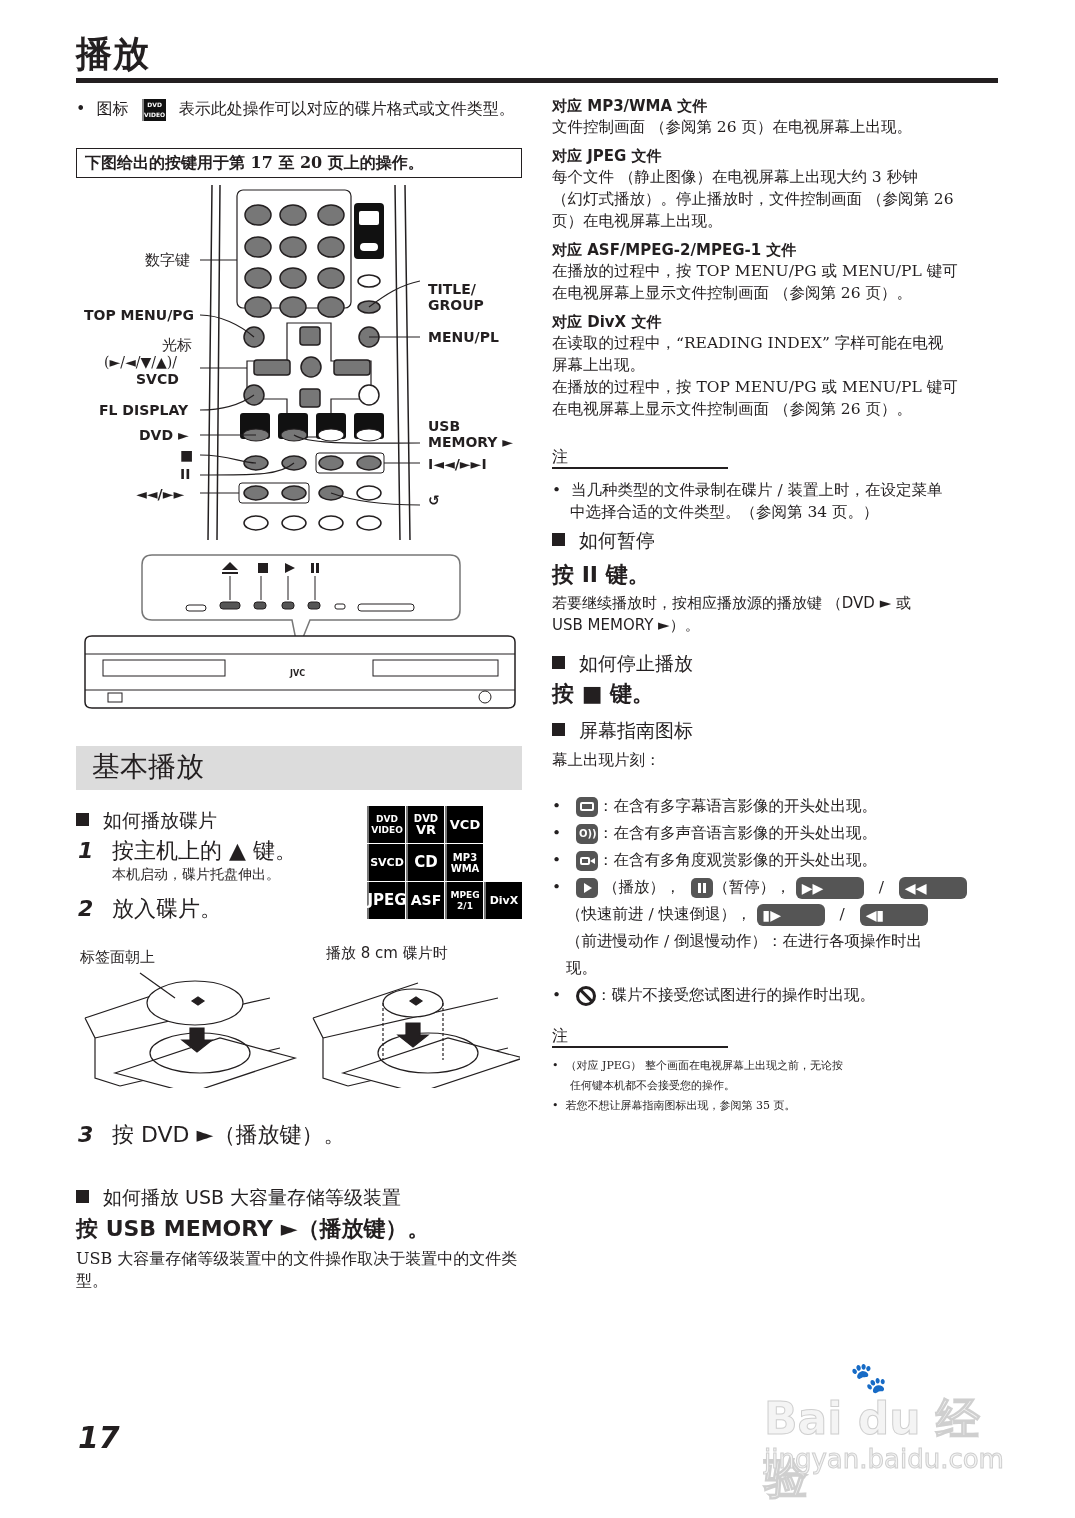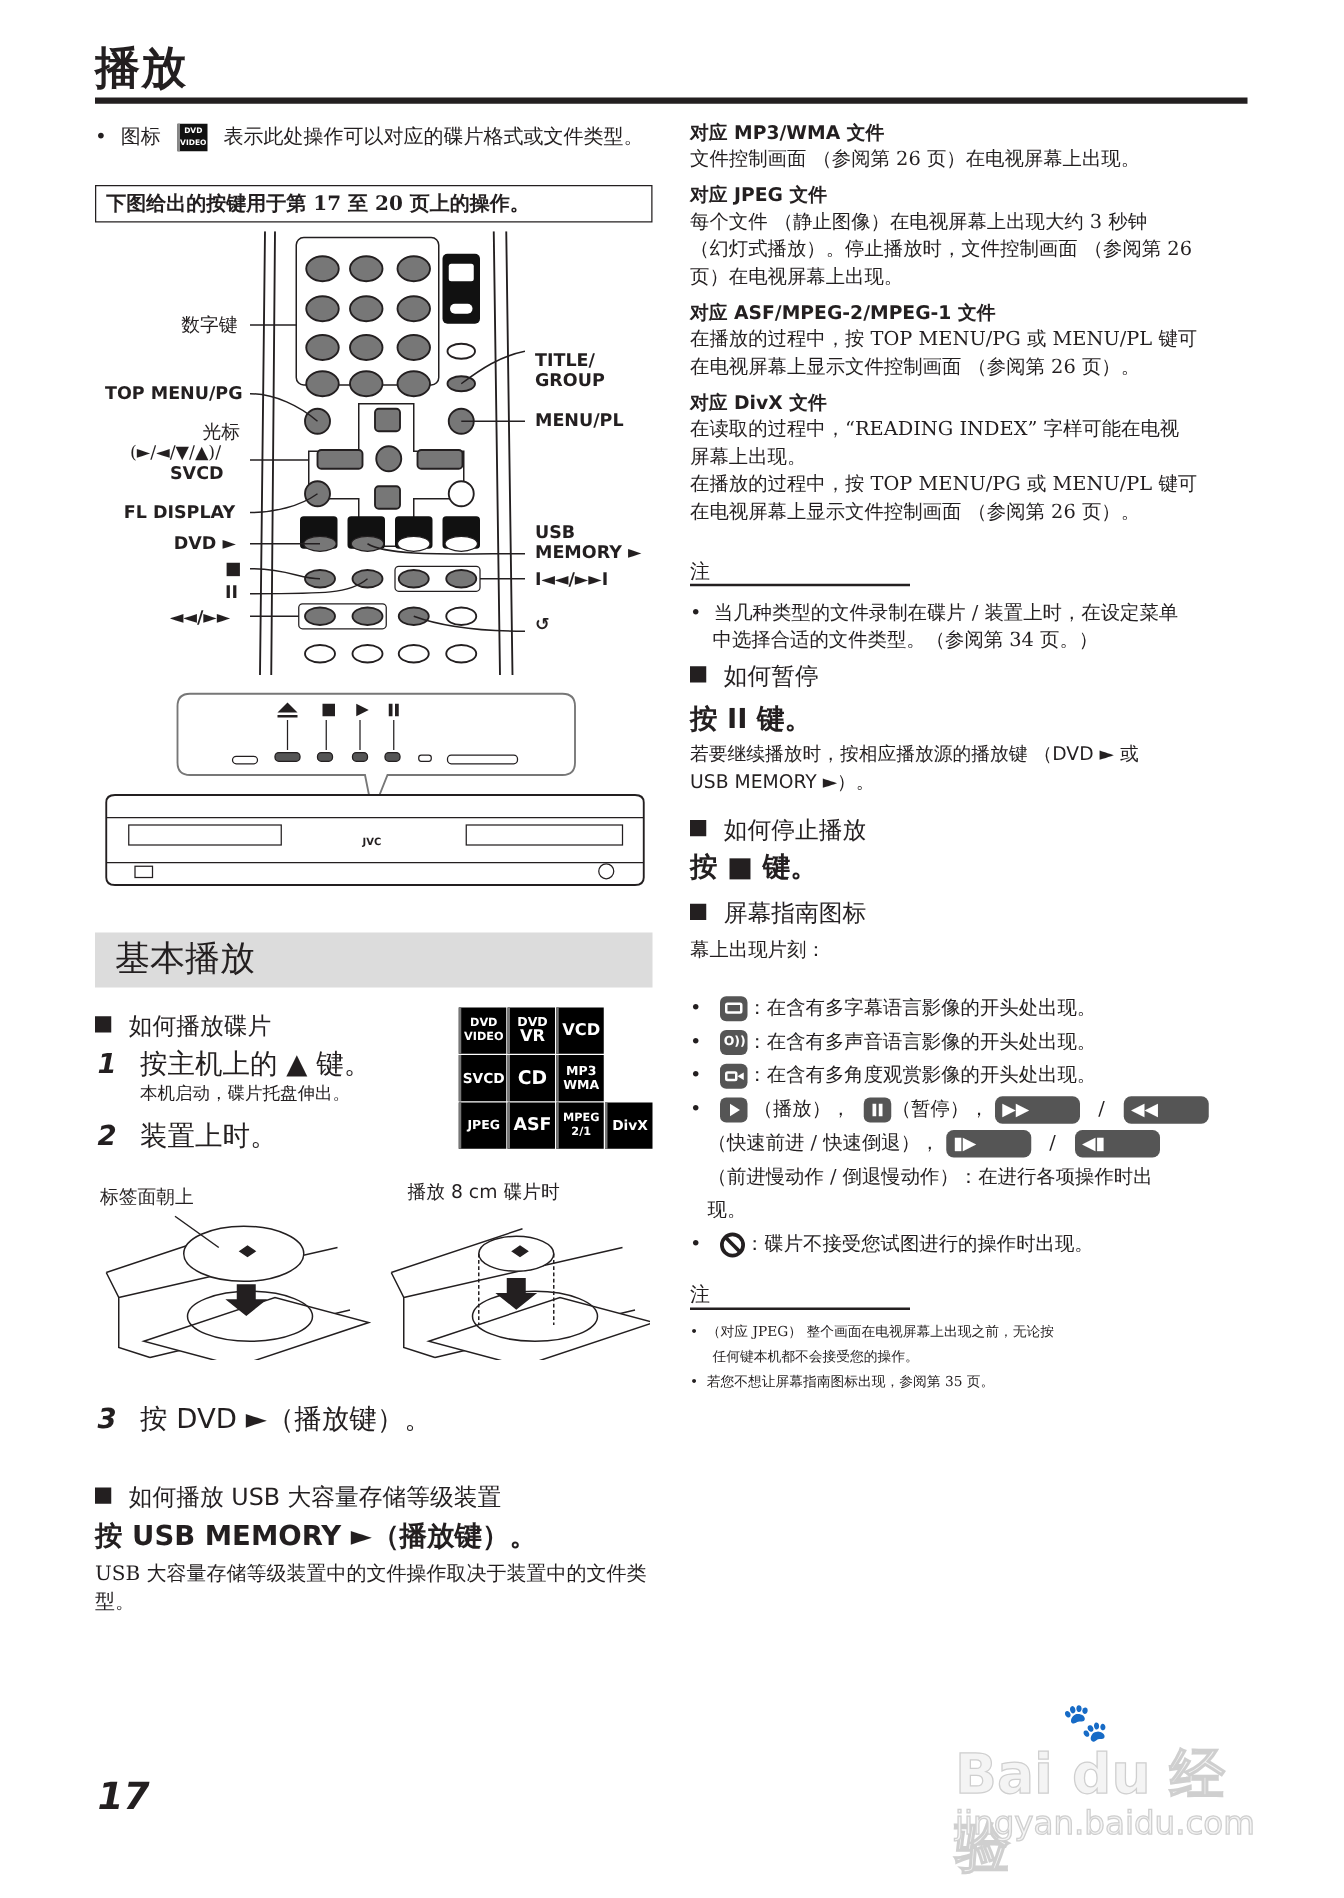--- a/index.html
+++ b/index.html
@@ -210,37 +210,37 @@
 </div>
 
 <div class="abs h-square" style="left:76px;top:808px;">
   <span class="sq"></span><span>如何播放碟片</span>
 </div>
 <div class="abs step" style="left:78px;top:836px;">
   <span class="num">1</span><span>按主机上的 ▲ 键。</span>
 </div>
 <div class="abs step-sub" style="left:112px;top:866px;text-align:right;">本机启动，碟片托盘伸出。</div>
 <div class="abs step" style="left:78px;top:894px;">
-  <span class="num">2</span><span>装置上时。</span>
+  <span class="num">2</span><span>放入碟片。</span>
 </div>
 
 <div class="abs fmt-grid">
   <div class="fmt" style="left:0;top:0;font-size:9px;">
       <div><span>DVD</span><br><span>VIDEO</span></div>
     </div>
   <div class="fmt" style="left:39px;top:0;font-size:10px;">
       <div><span>DVD</span><br><span style="font-size:13px">VR</span></div>
     </div>
   <div class="fmt" style="left:78px;top:0;font-size:13px;">VCD</div>
   <div class="fmt" style="left:0;top:38px;font-size:11px;">SVCD</div>
   <div class="fmt" style="left:39px;top:38px;font-size:15px;">CD</div>
   <div class="fmt" style="left:78px;top:38px;font-size:10px;">
       <div><span>MP3</span><br><span>WMA</span></div>
     </div>
-  <div class="fmt" style="left:0;top:76px;font-size:10px;">JPEG</div>
+  <div class="fmt" style="left:0;top:76px;font-size:15px;">JPEG</div>
   <div class="fmt" style="left:39px;top:76px;font-size:14px;">ASF</div>
   <div class="fmt" style="left:78px;top:76px;font-size:9px;">
       <div><span>MPEG</span><br><span>2/1</span></div>
     </div>
   <div class="fmt" style="left:117px;top:76px;font-size:11px;">DivX</div>
 </div>
 
 <div class="abs" style="left:80px;top:948px;font-size:15px;">标签面朝上</div>
 <div class="abs sans" style="left:326px;top:944px;font-size:15px;">播放 8 cm 碟片时</div>
 <div class="abs" style="left:80px;top:968px;width:440px;height:120px;">

